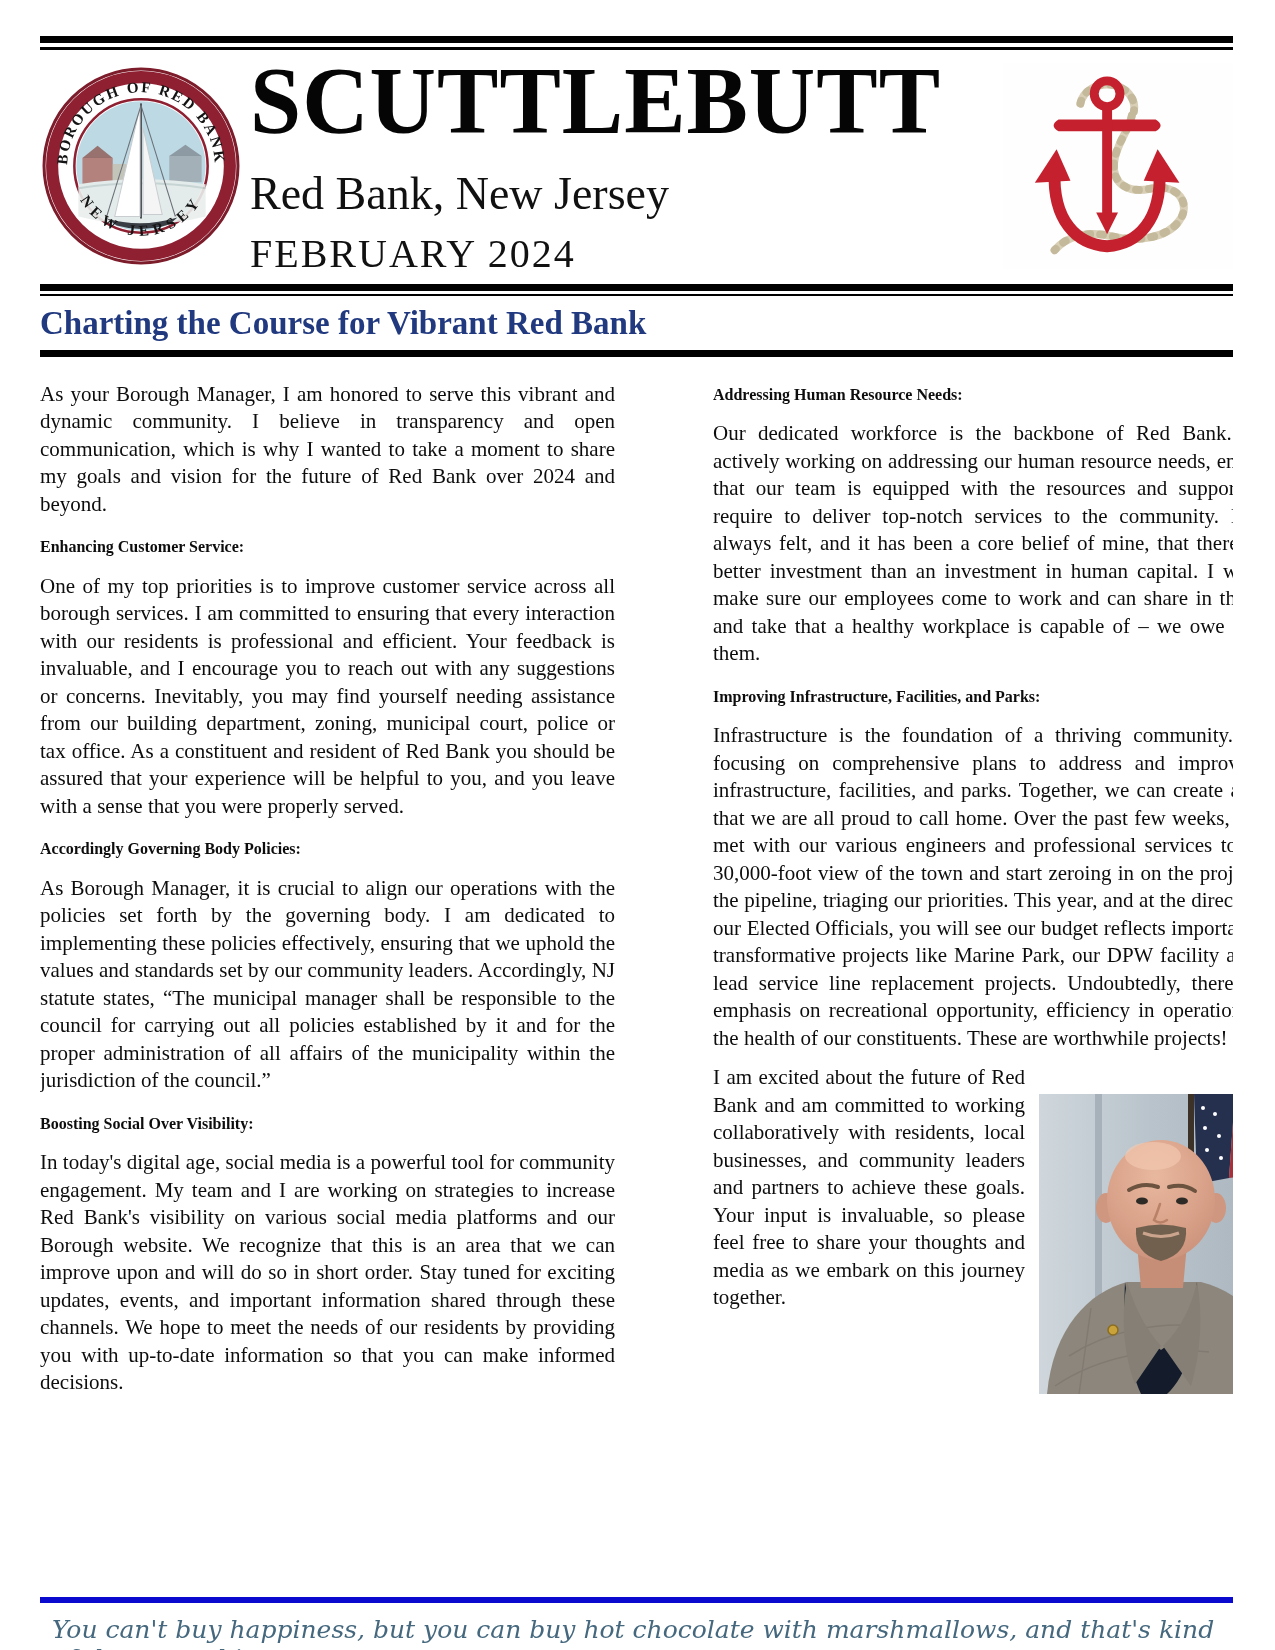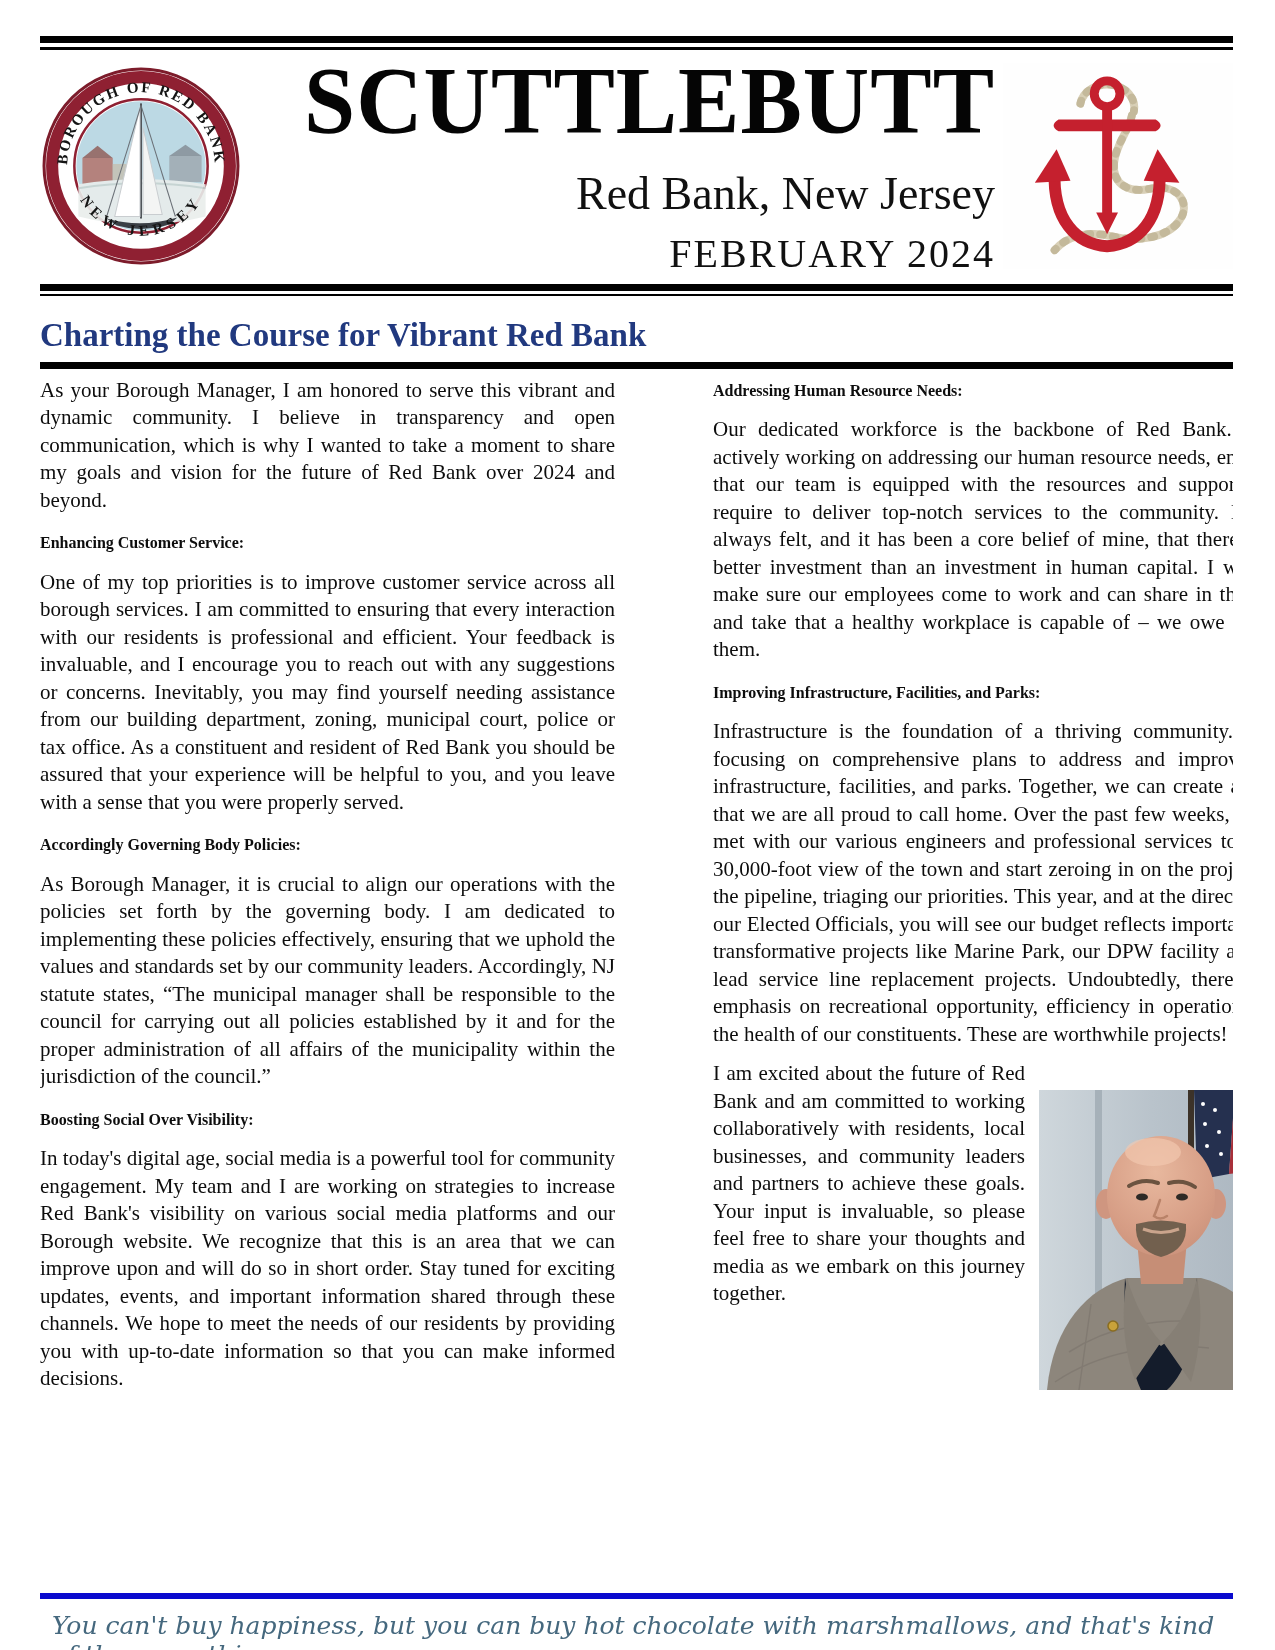--- a/index.html
+++ b/index.html
@@ -8,35 +8,35 @@
 
   
   .rule-thick{height:7px;background:#000;}
   .rule-thin{height:3px;background:#000;margin-top:4px;}
   .rule-thin2{height:2px;background:#000;margin-top:3px;}
   .rule-single{height:7px;background:#000;margin-top:6px;}
 
   
   .masthead{display:flex;align-items:center;height:212px;margin-top:10px;}
   .seal-box{width:202px;height:202px;flex:0 0 auto;}
-  .mast-center{flex:1 1 auto;text-align:right;padding:0 8px;}
+  .mast-center{flex:1 1 auto;text-align:left;padding:0 8px;}
   .mast-title{font-size:92px;font-weight:700;letter-spacing:1px;line-height:1.0;color:#050505;transform:scaleY(1.04);}
   .mast-sub{font-size:46px;margin-top:20px;color:#111;}
   .mast-date{font-size:40px;letter-spacing:2px;margin-top:10px;color:#111;}
   .anchor-box{width:230px;height:206px;flex:0 0 auto;display:flex;align-items:center;justify-content:center;background:#fefefe;}
 
   .mid-rules{margin-top:12px;}
 
   
-  .headline-row{display:flex;align-items:baseline;justify-content:space-between;margin-top:20px;}
+  .headline-row{display:flex;align-items:baseline;justify-content:center;margin-top:8px;flex-direction:column;}
   .headline{font-size:33px;font-weight:700;color:#21397f;margin:0;line-height:1.2;}
   .byline{font-size:25px;font-style:italic;color:#21397f;margin-right:16px;}
 
   
-  .columns{display:flex;margin-top:8px;height:1208px;overflow:hidden;gap:28px;}
+  .columns{display:flex;margin-top:24px;height:1208px;overflow:hidden;gap:28px;}
   .col{text-align:justify;font-size:21px;line-height:27.5px;}
   .col.left{width:575px;flex:0 0 auto;}
   .col-gap{width:42px;flex:0 0 auto;}
   .col.right{width:576px;flex:0 0 auto;}
   .col p{margin:12px 0 0 0;}
   .col p:first-child{margin-top:0;}
   .col h2{font-size:16px;font-weight:700;margin:15px 0 5px 0;line-height:27.5px;text-align:left;}
   .col h2:first-child{margin-top:0;}
 
   

